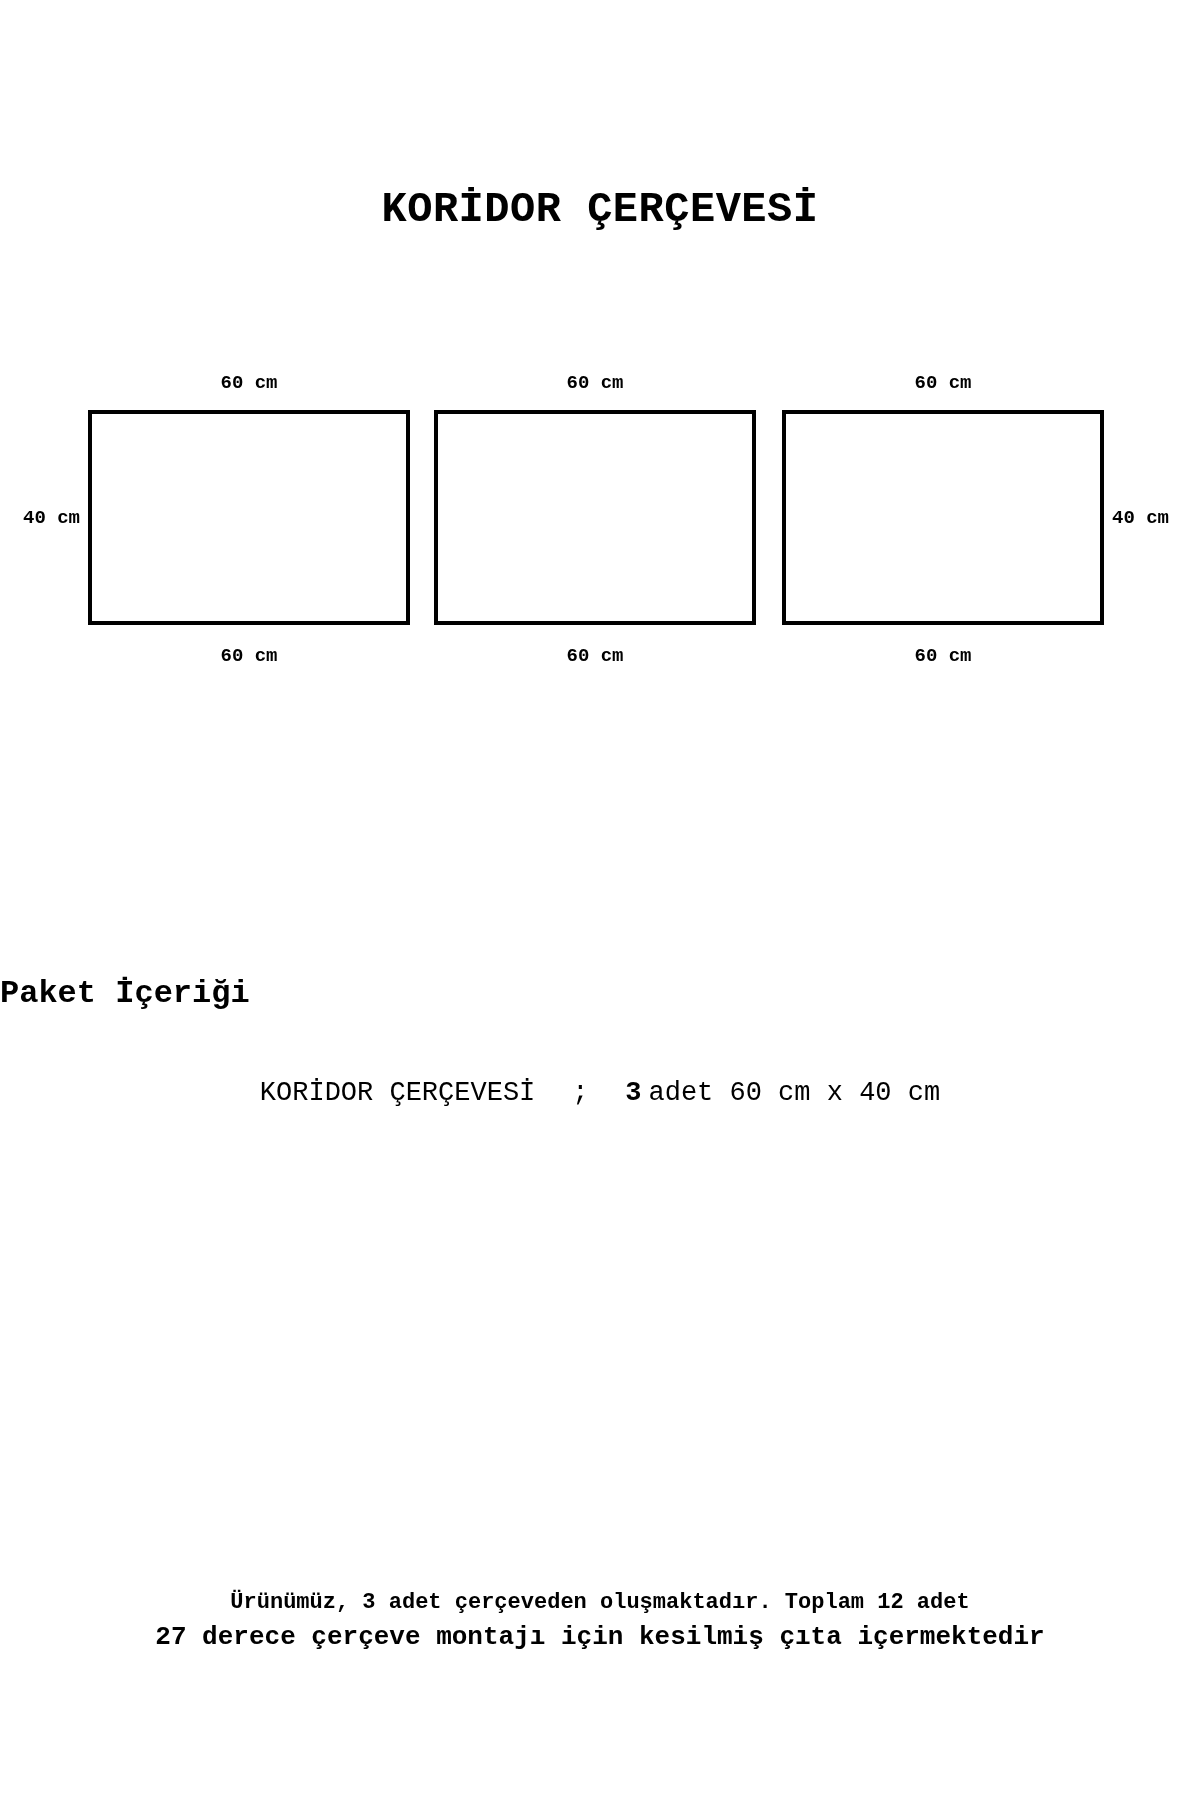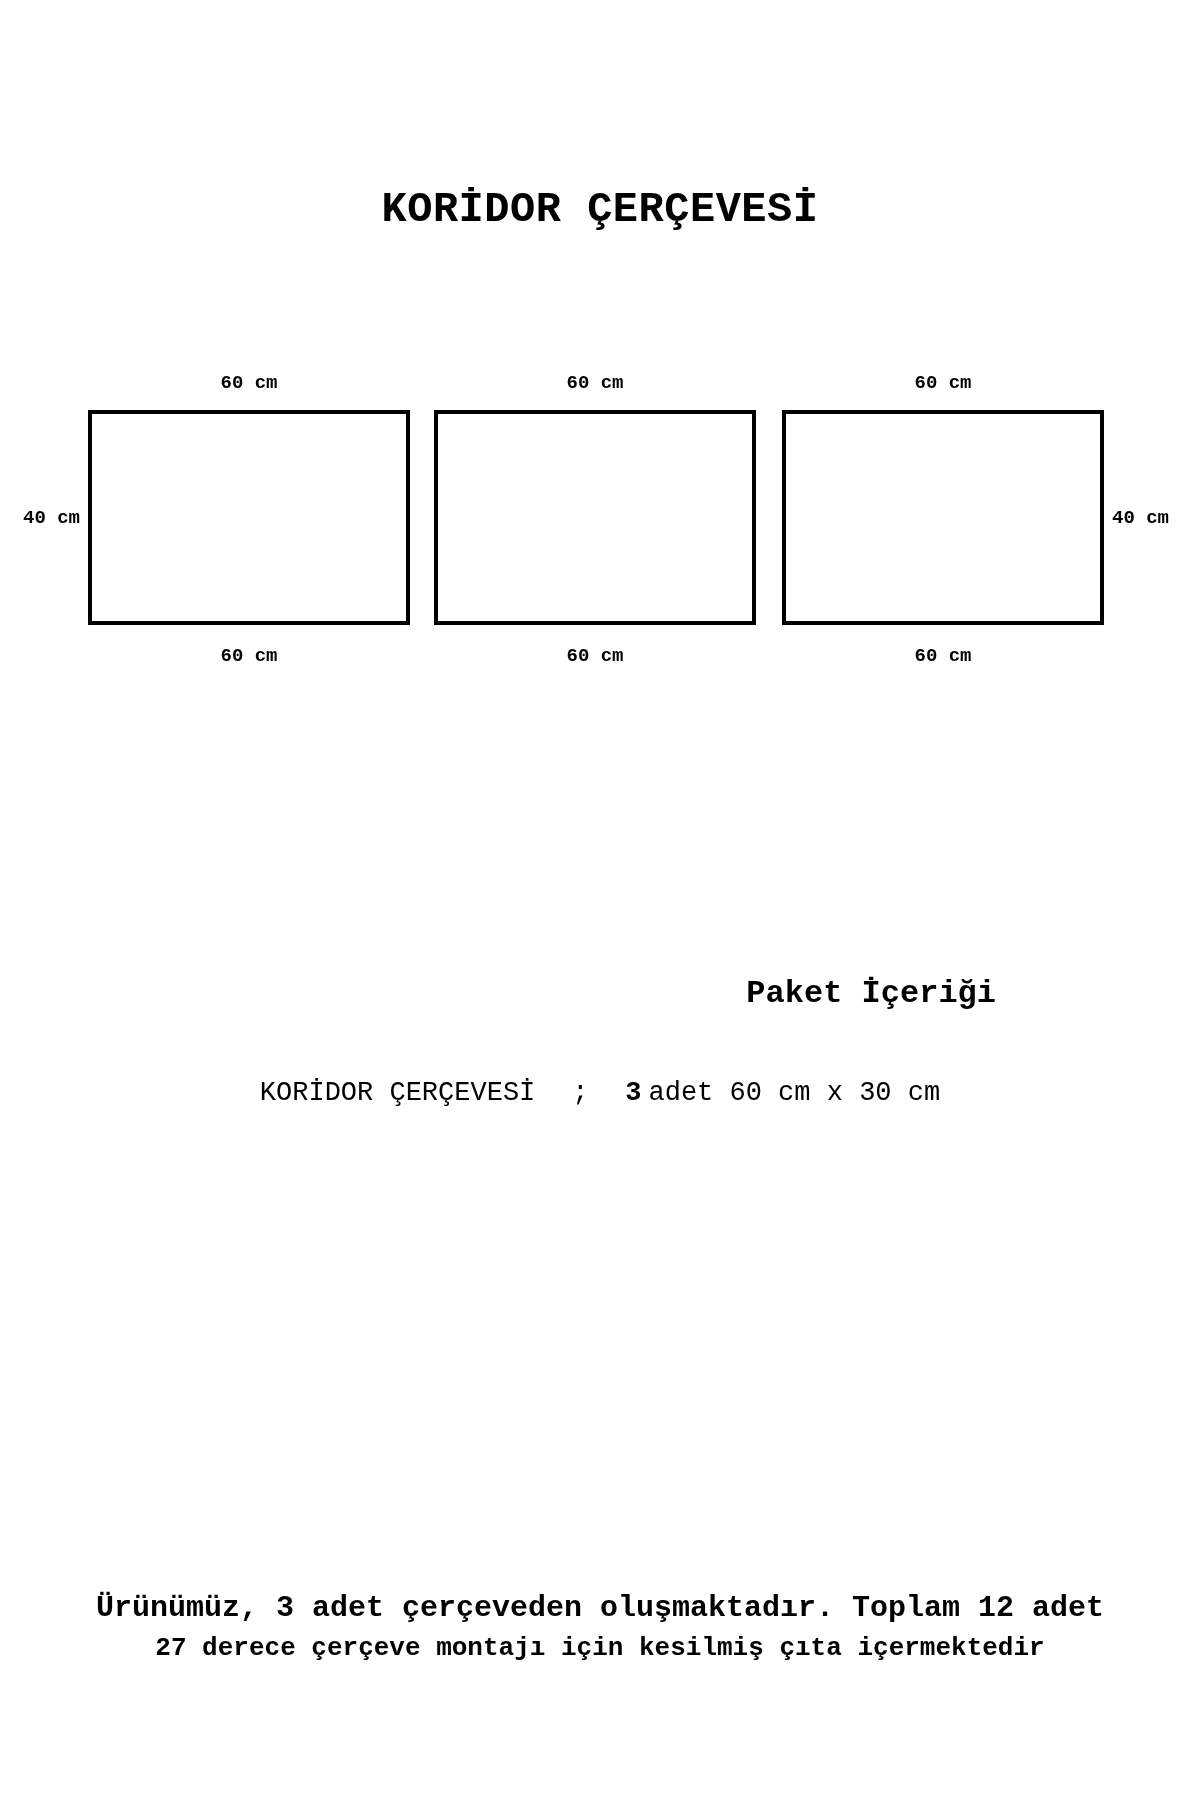--- a/index.html
+++ b/index.html
@@ -92,21 +92,21 @@
     text-align: left;
     width: 70px;
   }
 
   
   .pkg-title {
     position: absolute;
     top: 975px;
     left: 0;
     width: 996px;
-    text-align: right;
+    text-align: left;
     font-size: 32px;
     font-weight: bold;
   }
 
   .pkg-row {
     position: absolute;
     top: 1078px;
     left: 0;
     width: 1200px;
     display: flex;
@@ -132,21 +132,21 @@
 
   
   .footer {
     position: absolute;
     top: 1588px;
     left: 0;
     width: 1200px;
     text-align: center;
   }
   .footer-line1 {
-    font-size: 30px;
+    font-size: 22px;
     font-weight: bold;
     line-height: 1.35;
   }
   .footer-line2 {
     font-size: 26px;
     font-weight: bold;
     line-height: 1.5;
   }
 </style>
 </head>
@@ -182,21 +182,21 @@
     </div>
 
   </div>
 
   <div class="pkg-title">Paket İçeriği</div>
 
   <div class="pkg-row">
     <span class="pkg-name">KORİDOR ÇERÇEVESİ</span>
     <span class="pkg-sep">;</span>
     <span class="pkg-qty">3</span>
-    <span class="pkg-desc">adet 60 cm x 30 cm</span>
+    <span class="pkg-desc">adet 60 cm x 40 cm</span>
   </div>
 
   <div class="footer">
     <div class="footer-line1">Ürünümüz, 3 adet çerçeveden oluşmaktadır. Toplam  12 adet</div>
     <div class="footer-line2">27 derece çerçeve montajı için kesilmiş çıta içermektedir</div>
   </div>
 
 </div>
 
 </body></html>

